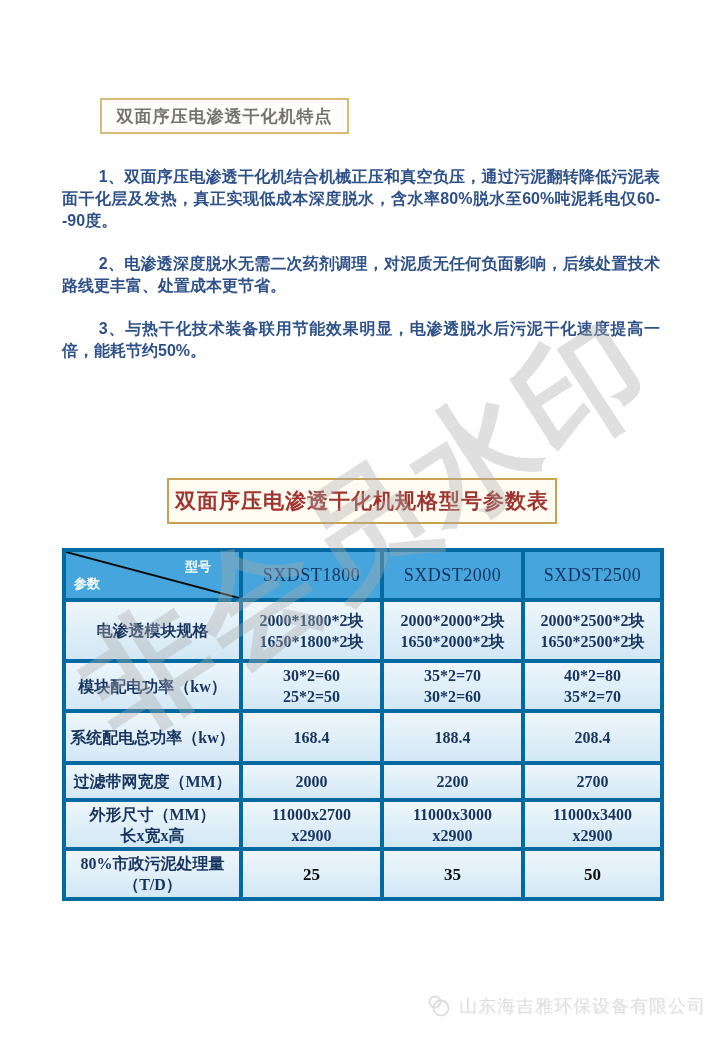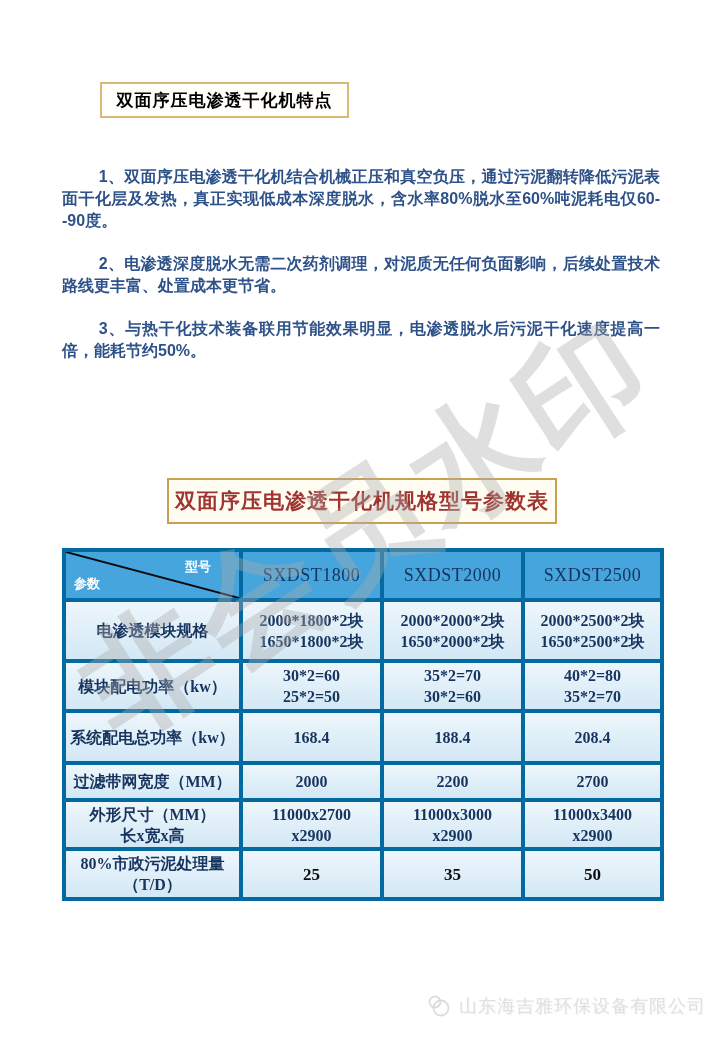--- a/index.html
+++ b/index.html
@@ -7,22 +7,22 @@
     position:relative; width:720px; height:1039px; background:#ffffff;
     overflow:hidden; font-family:"Liberation Sans", sans-serif;
   }
 
   
   .title-box{
     position:absolute; box-sizing:border-box; display:flex;
     align-items:center; justify-content:center; background:#fffefb;
   }
   .title-box.t1{
-    left:100px; top:82px; width:249px; height:36px;
-    border:2px solid #d9b878; color:#000000;
+    left:100px; top:98px; width:249px; height:36px;
+    border:2px solid #d9b878; color:#737373;
     font:bold 17px "Liberation Serif", serif; letter-spacing:1px;
   }
   .title-box.t2{
     left:167px; top:478px; width:390px; height:46px;
     border:2px solid #c8a050; background:#fffdf2; color:#a03430;
     font:bold 21px "Liberation Serif", serif; letter-spacing:1px;
   }
 
   
   .paras{

